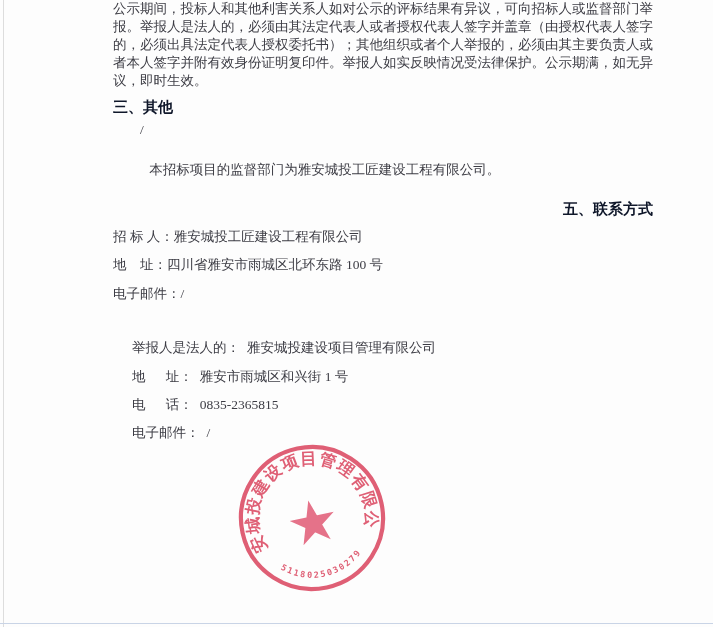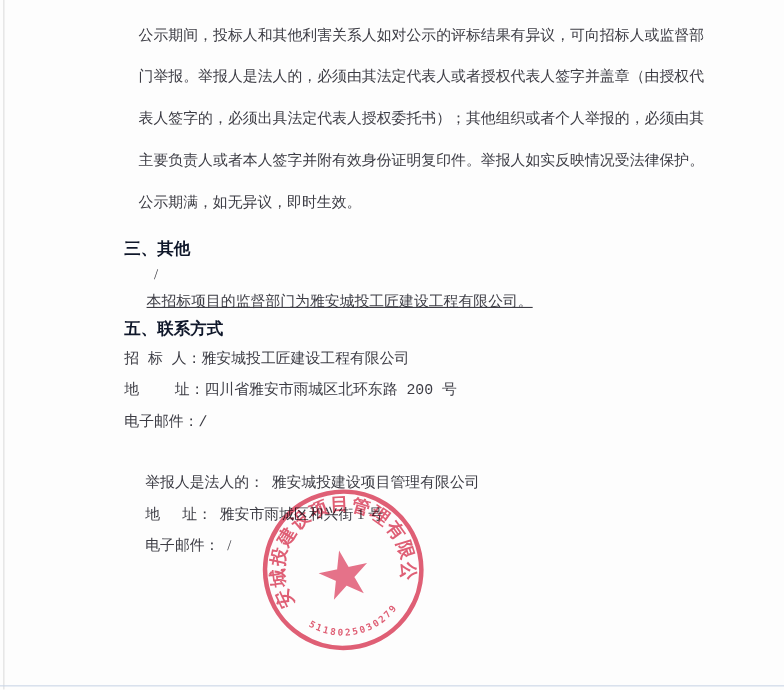--- a/index.html
+++ b/index.html
@@ -8,31 +8,31 @@
     background:#fdfdfd;
     font-family:"Liberation Serif","DejaVu Serif",serif;
     color:#3c3c44;
   }
   .edge-left{position:absolute;left:3px;top:0;height:100%;width:1px;background:#dddddd;}
   .edge-bottom{position:absolute;left:0;bottom:3px;width:100%;height:1px;background:#c9d4e6;}
 
   .content{position:absolute;left:113px;top:0;width:540px;font-size:13.5px;}
 
   .intro{margin:0;padding-top:2px;line-height:26px;text-indent:2em;}
-  .para{margin:13px;line-height:38px;text-align:justify;}
+  .para{margin:0;line-height:18px;text-align:justify;}
   h2{font-size:15px;font-weight:bold;color:#0f172a;margin:0;line-height:22px;
      font-family:"Liberation Serif","DejaVu Serif",serif;}
   .h-other{margin-top:6px;}
   .slash{margin:0;line-height:24px;text-indent:2em;}
   .h-sup{margin-top:6px;}
-  .sup{margin:0;line-height:24px;text-indent:1.5em;text-decoration:underline;}
-  .h-contact{margin-top:3px;}
+  .sup{margin:16px;line-height:24px;text-indent:1.5em;}
+  .h-contact{margin-top:3px;text-align:right;}
 
   .cblock{margin:0;}
-  .tenderer{margin-top:3px;font-family:Liberation Mono, monospace;}
+  .tenderer{margin-top:3px;}
   .agency{margin-top:26px;margin-left:19px;}
   .cline{line-height:28.4px;white-space:pre;}
   .clabel{white-space:pre;}
   .cvalue{white-space:pre;}
   .agency .cvalue{padding-left:7px;}
 
   .seal{
     position:absolute;left:232px;top:438px;width:160px;height:160px;
     transform:rotate(-12deg);
     opacity:.88;mix-blend-mode:multiply;
@@ -55,27 +55,28 @@
 
     <h2 class="h-other">三、其他</h2>
     <p class="slash">/</p>
 
     <p class="sup">本招标项目的监督部门为雅安城投工匠建设工程有限公司。</p>
 
     <h2 class="h-contact">五、联系方式</h2>
 
     <div class="cblock tenderer">
       <div class="cline"><span class="clabel">招 标 人：</span><span class="cvalue">雅安城投工匠建设工程有限公司</span></div>
-      <div class="cline"><span class="clabel">地    址：</span><span class="cvalue">四川省雅安市雨城区北环东路 200 号</span></div>
+      <div class="cline"><span class="clabel">地    址：</span><span class="cvalue">四川省雅安市雨城区北环东路 100 号</span></div>
       <div class="cline"><span class="clabel">电子邮件：</span><span class="cvalue">/</span></div>
     </div>
 
     <div class="cblock agency">
       <div class="cline"><span class="clabel">举报人是法人的：</span><span class="cvalue">雅安城投建设项目管理有限公司</span></div>
       <div class="cline"><span class="clabel">地      址：</span><span class="cvalue">雅安市雨城区和兴街 1 号</span></div>
+      <div class="cline"><span class="clabel">电      话：</span><span class="cvalue">0835-2365815</span></div>
       <div class="cline"><span class="clabel">电子邮件：</span><span class="cvalue">/</span></div>
     </div>
   </div>
 
   <svg class="seal" viewBox="0 0 160 160" xmlns="http://www.w3.org/2000/svg">
     <defs>
       <path id="arcTop" d="M 29.3 98.5 A 54 54 0 1 1 130.7 98.5" fill="none"></path>
       <path id="arcBottom" d="M 30.9 114.4 A 60 60 0 0 0 129.1 114.4" fill="none"></path>
     </defs>
     <circle cx="80" cy="80" r="71" fill="none" stroke-width="4.2" stroke="#dd4a63"></circle>

